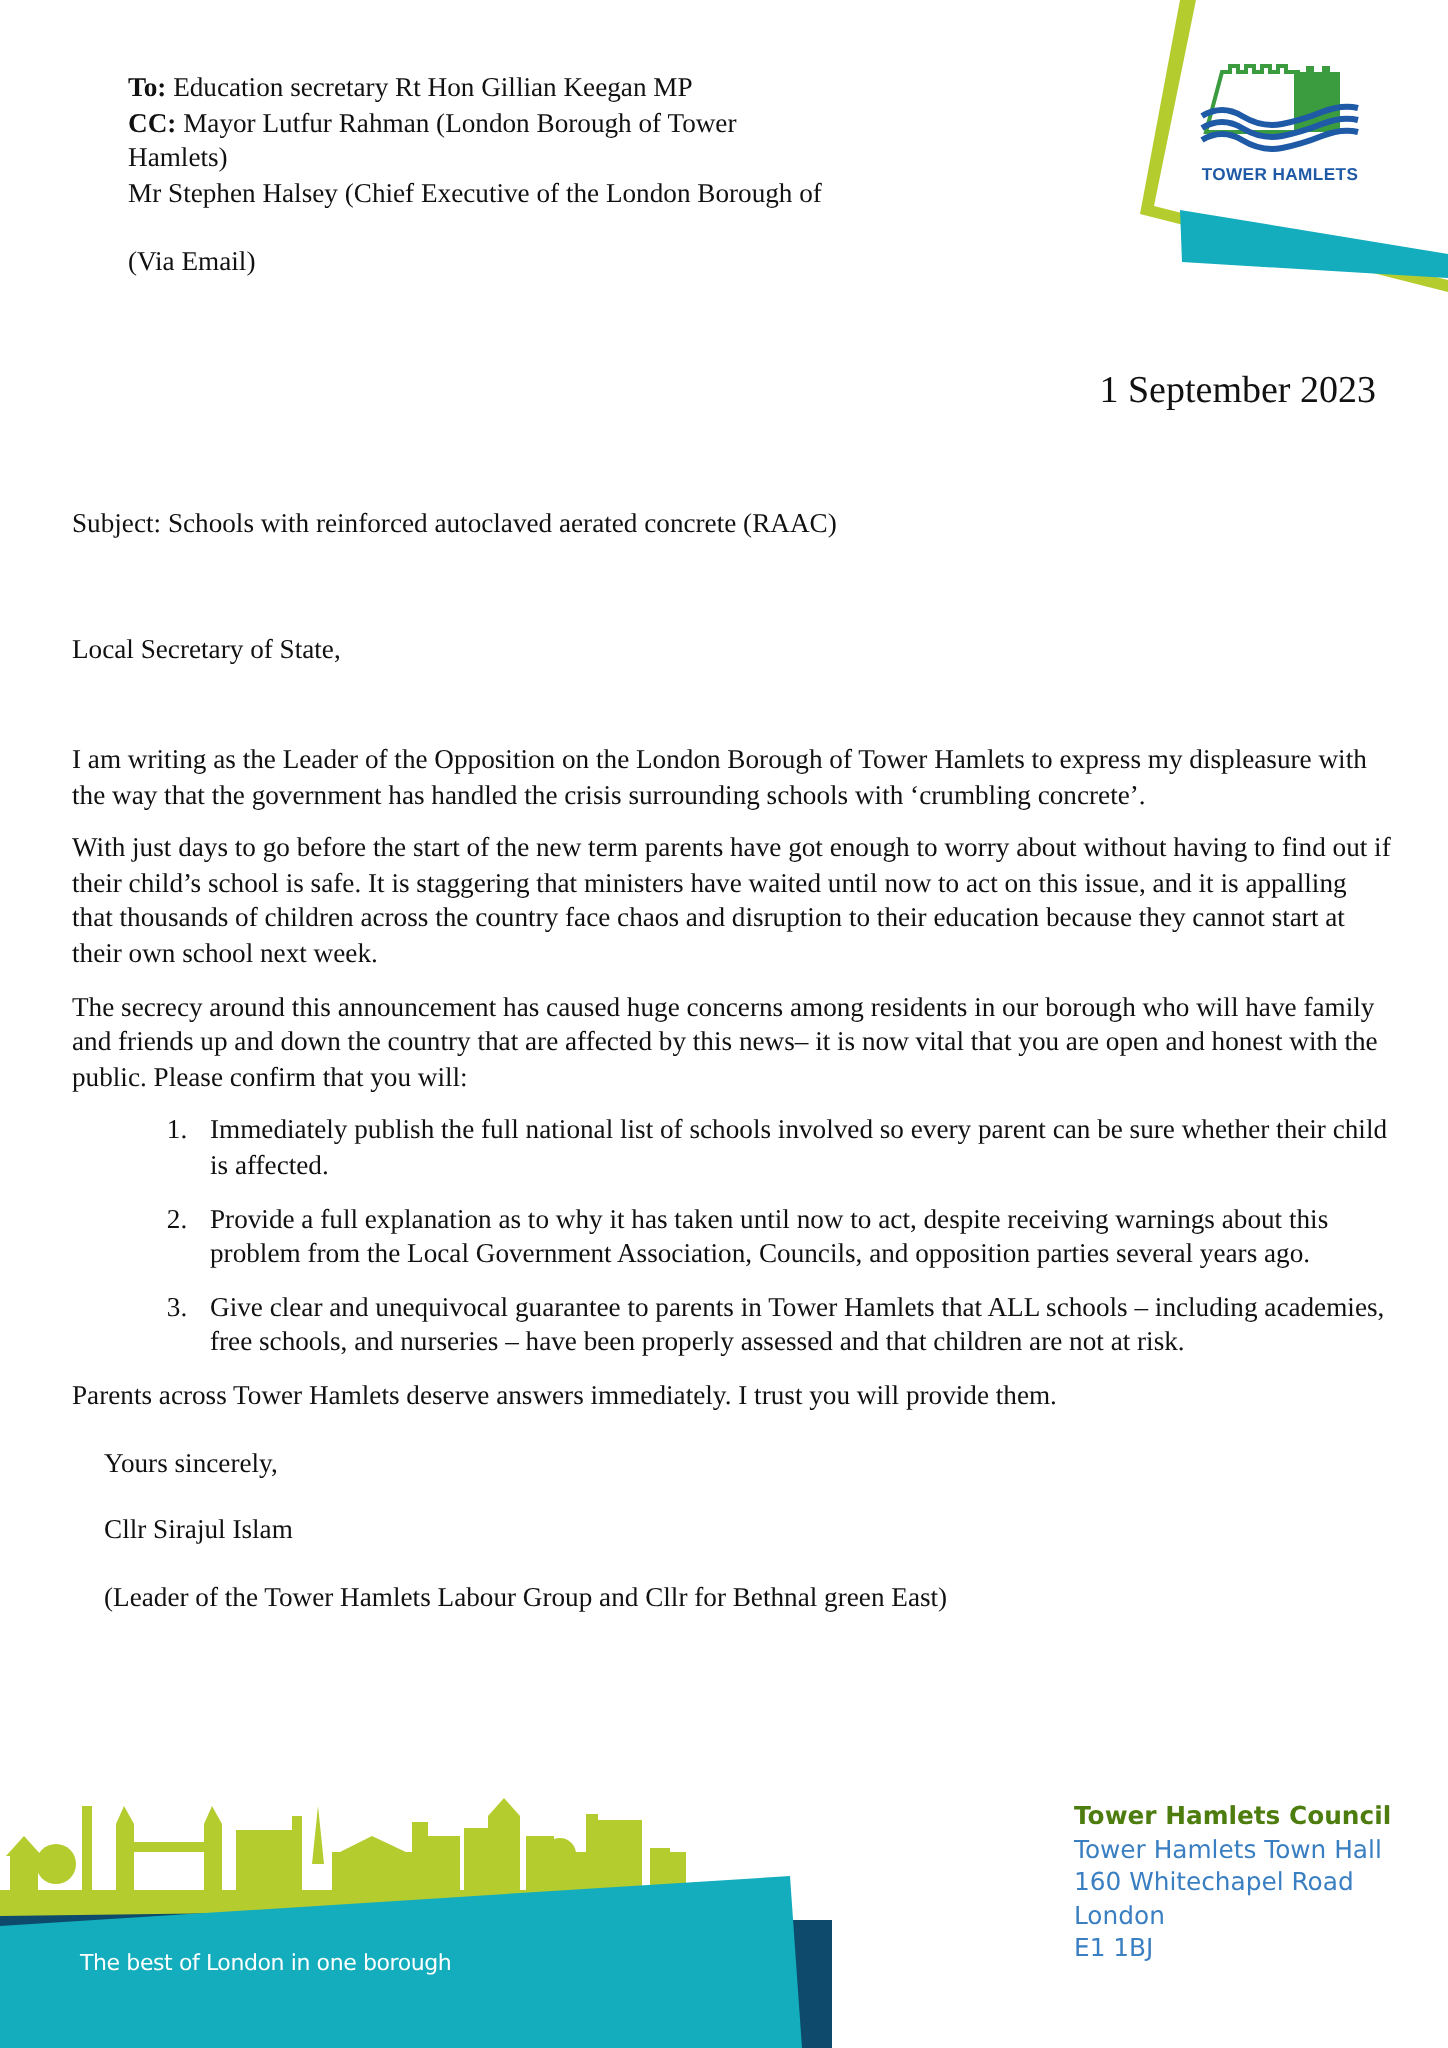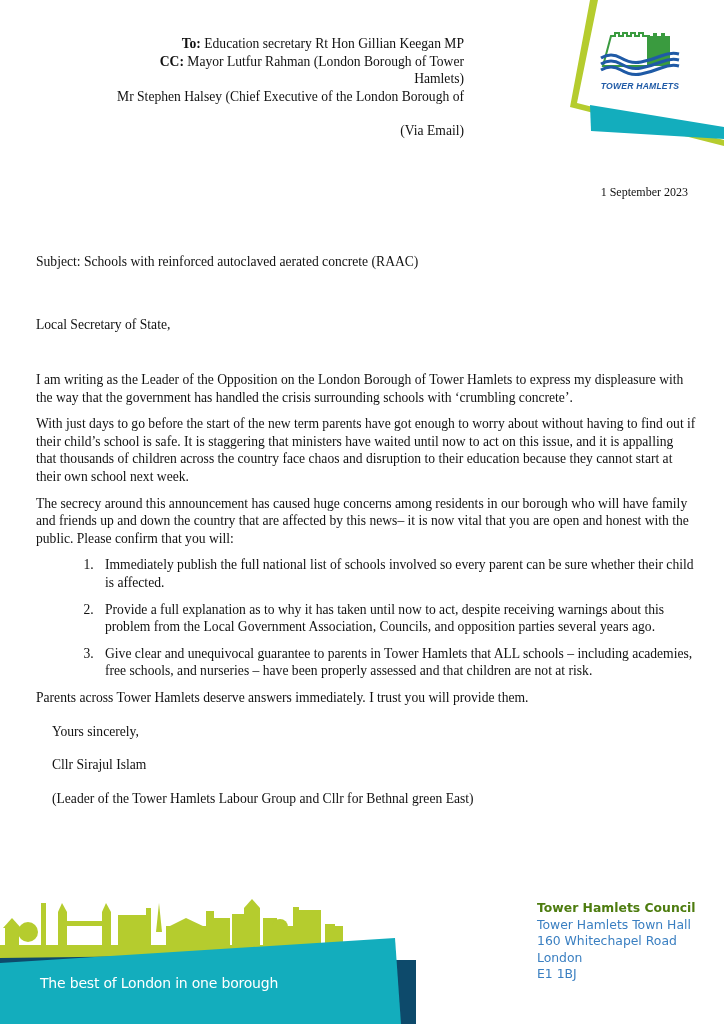--- a/index.html
+++ b/index.html
@@ -1,33 +1,33 @@
 <!DOCTYPE html>
 <html><head>
 <meta charset="utf-8">
 <style>
   html, body { margin: 0; padding: 0; background: #ffffff; }
   body { width: 724px; height: 1024px; position: relative; overflow: hidden; font-family: "Liberation Serif", serif; color: #111; }
   .deco { position: absolute; left: 0; top: 0; }
   .letter { position: absolute; left: 36px; width: 660px; font-size: 13.6px; line-height: 17.6px; }
-  .addr { left: 64px; top: 35px; width: 400px; text-align: right; }
+  .addr { left: 64px; top: 35px; width: 400px; }
   .addr b { font-weight: bold; }
   .addr div { margin: 0; }
   .gap { height: 17px; }
-  .date { position: absolute; right: 36px; top: 185px; font-size: 12px; }
+  .date { position: absolute; right: 36px; top: 185px; font-size: 19px; }
   .subject { top: 253px; }
   .salutation { top: 316px; }
   .body { top: 371px; }
   .body p { margin: 0 0 9px 0; }
   ol { margin: 0 0 9px 0; padding-left: 48px; }
   ol li { margin-bottom: 9px; padding-left: 8px; margin-left: 13px; }
   .sign div { margin: 16px; }
   .logo { position: absolute; left: 596px; top: 32px; width: 88px; text-align: center; }
-  .logo-text { font-family: "Liberation Sans", sans-serif; font-weight: bold; font-size: 8.6px; color: #1f5aa6; letter-spacing: 0.2px; margin-top: 1px; font-style: italic; }
-  .tagline { position: absolute; left: 40px; top: 975px; color: #ffffff; font-family: "DejaVu Sans", sans-serif; font-size: 14px; letter-spacing: -0.2px; }
+  .logo-text { font-family: "Liberation Sans", sans-serif; font-weight: bold; font-size: 8.6px; color: #1f5aa6; letter-spacing: 0.2px; margin-top: 1px; }
+  .tagline { position: absolute; left: 40px; top: 975px; color: #ffffff; font-family: "DejaVu Sans", sans-serif; font-size: 11px; letter-spacing: -0.2px; }
   .council { position: absolute; left: 537px; top: 900px; font-family: "DejaVu Sans", sans-serif; font-size: 12.4px; line-height: 16.6px; color: #3a7fc1; }
   .council .org { font-weight: bold; color: #4d7c0f; }
 </style>
 </head>
 <body>
 
 <svg class="deco" width="724" height="180" viewBox="0 0 724 180">
   <polygon points="590,0 598,0 577,103 724,140 724,146 570,107" fill="#b5cc2e"></polygon>
   <polygon points="590,105 724,127 724,139 591,131" fill="#13adbd"></polygon>
 </svg>

